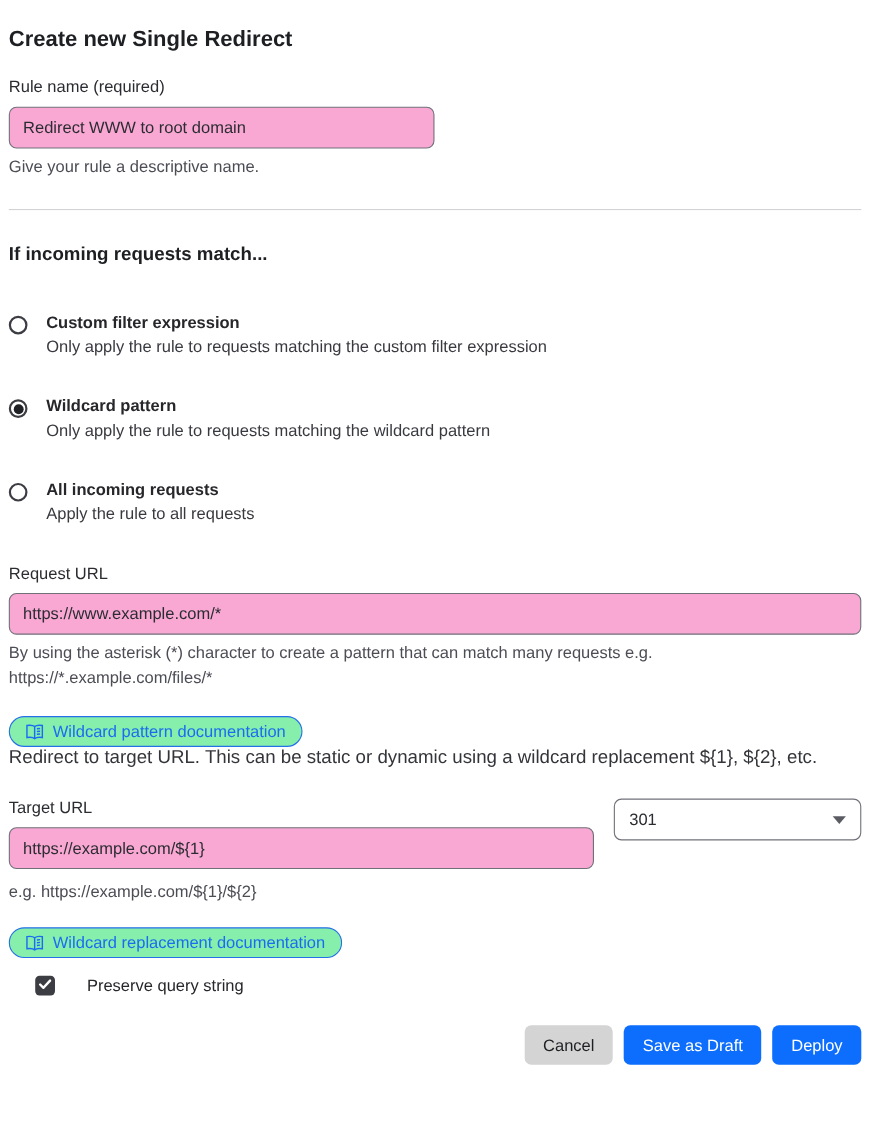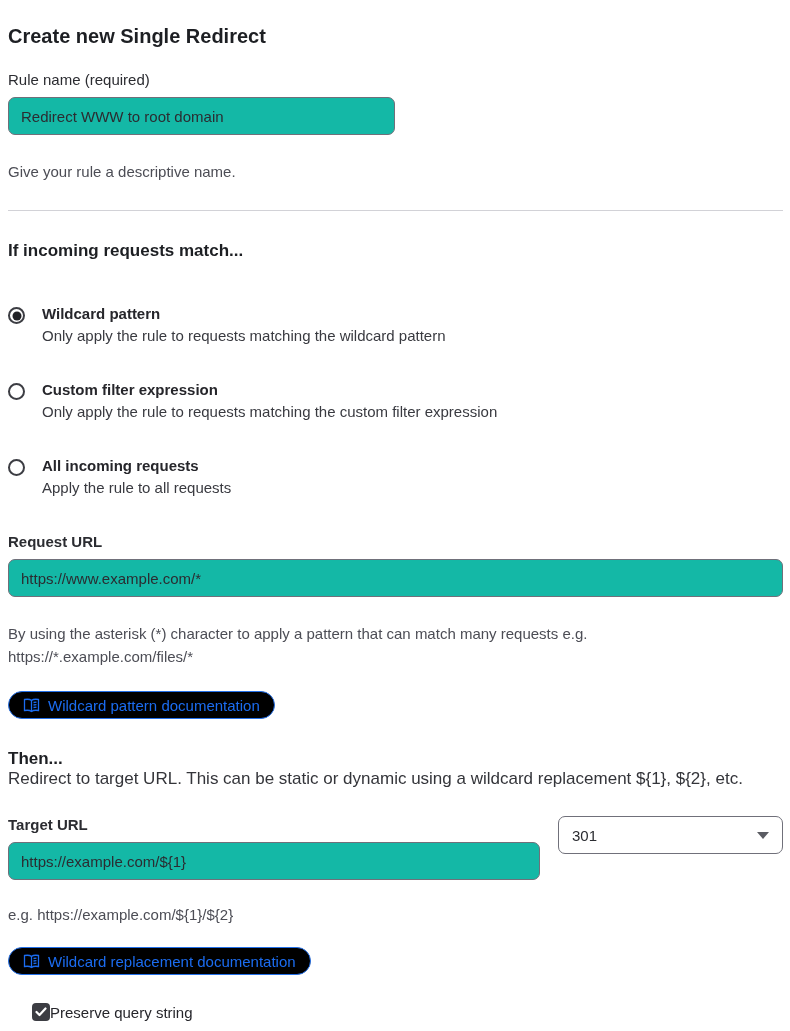--- a/index.html
+++ b/index.html
@@ -11,31 +11,31 @@
     overflow: hidden;
   }
   .page { padding: 8px 7px 10px 8px; }
 
   .page-title {
     font-size: 20px; font-weight: 700; color: #1d1f23;
     margin: 16px 0 23px 0; line-height: 1.2;
   }
 
   .field-label { font-size: 15px; color: #2b2c31; margin-bottom: 9px; }
-  .field-label.bold { font-weight: 700; }
+  .field-label.bold { font-weight: 400; }
 
   .text-input {
     height: 38px; border: 1px solid #70707a; border-radius: 7px;
-    padding: 0 12px; font-size: 15px; color: #2b2c31; background: #14b8a6;
+    padding: 0 12px; font-size: 15px; color: #2b2c31; background: #f9a8d4;
     font-family: "Liberation Sans", "DejaVu Sans", sans-serif;
     outline: none; display: block; width: 100%;
   }
   .rule-name-input { width: 387px; }
 
-  .helper { font-size: 15px; color: #4c4d55; margin-top: 25px; line-height: 23px; }
+  .helper { font-size: 15px; color: #4c4d55; margin-top: 5px; line-height: 23px; }
 
   .divider { border: none; border-top: 1px solid #d2d2d7; margin: 27px 0 0 0; }
 
   .section-heading { font-size: 17px; font-weight: 700; color: #1d1f23; margin: 30px 0 0 0; }
 
   .radio-group { margin-top: 44px; }
   .radio-option { display: flex; gap: 17px; margin-bottom: 37px; align-items: flex-start; }
   .radio-circle {
     width: 17px; height: 17px; border: 2px solid #3c3d43; border-radius: 50%;
     flex: 0 0 auto; margin-top: 2px; position: relative; background: #fff; cursor: pointer;
@@ -46,42 +46,42 @@
   }
   .radio-texts { display: flex; flex-direction: column; gap: 5px; }
   .radio-label { font-size: 15px; font-weight: 700; color: #26262b; }
   .radio-desc { font-size: 15px; color: #393a40; }
 
   .url-block { margin-top: 5px; }
 
   .doc-button {
     margin-top: 23px; display: inline-flex; align-items: center; gap: 8px;
     height: 28px; padding: 0 14px; border: 1px solid #2470e8; border-radius: 999px;
-    background: #000000; color: #1b6cf0; font-size: 15px; cursor: pointer;
+    background: #86efac; color: #1b6cf0; font-size: 15px; cursor: pointer;
     font-family: "Liberation Sans", "DejaVu Sans", sans-serif;
   }
   .doc-button svg { display: block; }
 
   .then-desc { font-size: 17px; color: #34353a; }
 
   .target-row { display: flex; gap: 18px; margin-top: 27px; }
   .target-col { flex: 1 1 auto; }
   .status-col { flex: 0 0 225px; }
 
   .select-box {
     height: 38px; border: 1px solid #70707a; border-radius: 7px; background: #fff;
     display: flex; align-items: center; justify-content: space-between;
     padding: 16px 13px; font-size: 15px; color: #2b2c31; cursor: pointer;
   }
   .caret-down {
     width: 0; height: 0; border-left: 6px solid transparent; border-right: 6px solid transparent;
     border-top: 7px solid #5b5c63;
   }
 
-  .checkbox-row { margin-top: 28px; display: flex; align-items: center; gap: 0; padding-left: 24px; }
+  .checkbox-row { margin-top: 16px; display: flex; align-items: center; gap: 29px; padding-left: 24px; }
   .checkbox {
     width: 18px; height: 18px; border-radius: 4px; background: #3c3d43;
     display: flex; align-items: center; justify-content: center; cursor: pointer; flex: 0 0 auto;
   }
   .checkbox-label { font-size: 15px; color: #26262b; }
 
   .footer { margin-top: 27px; display: flex; justify-content: flex-end; gap: 10px; }
   .btn {
     height: 36px; border: none; border-radius: 6px; font-size: 15px; cursor: pointer;
     font-family: "Liberation Sans", "DejaVu Sans", sans-serif; padding: 0 17px;
@@ -101,80 +101,79 @@
     <input class="text-input rule-name-input" type="text" value="Redirect WWW to root domain" style="">
     <div class="helper">Give your rule a descriptive name.</div>
   </div>
 
   <hr class="divider">
 
   <h2 class="section-heading">If incoming requests match...</h2>
 
   <div class="radio-group">
     <div class="radio-option">
+      <div class="radio-circle"></div>
+      <div class="radio-texts">
+        <span class="radio-label">Custom filter expression</span>
+        <span class="radio-desc">Only apply the rule to requests matching the custom filter expression</span>
+      </div>
+    </div>
+    <div class="radio-option">
       <div class="radio-circle checked"></div>
       <div class="radio-texts">
         <span class="radio-label">Wildcard pattern</span>
         <span class="radio-desc">Only apply the rule to requests matching the wildcard pattern</span>
-      </div>
-    </div>
-    <div class="radio-option">
-      <div class="radio-circle"></div>
-      <div class="radio-texts">
-        <span class="radio-label">Custom filter expression</span>
-        <span class="radio-desc">Only apply the rule to requests matching the custom filter expression</span>
       </div>
     </div>
     <div class="radio-option">
       <div class="radio-circle"></div>
       <div class="radio-texts">
         <span class="radio-label">All incoming requests</span>
         <span class="radio-desc">Apply the rule to all requests</span>
       </div>
     </div>
   </div>
 
   <div class="url-block">
     <div class="field-label bold">Request URL</div>
     <input class="text-input" type="text" value="https://www.example.com/*" style="">
     <div class="helper">
-      <div>By using the asterisk (*) character to apply a pattern that can match many requests e.g.</div>
+      <div>By using the asterisk (*) character to create a pattern that can match many requests e.g.</div>
       <div>https://*.example.com/files/*</div>
     </div>
     <button class="doc-button">
       <span>
         <svg width="17" height="15" viewBox="0 0 17 15" fill="none" stroke="#1b6cf0" stroke-width="1.3">
           <path d="M8.5 2.5 C7 1.2 4.5 1 1.5 1.5 V12.5 C4.5 12 7 12.2 8.5 13.5 C10 12.2 12.5 12 15.5 12.5 V1.5 C12.5 1 10 1.2 8.5 2.5 Z"></path>
           <line x1="8.5" y1="2.5" x2="8.5" y2="13.5"></line>
           <line x1="10.5" y1="4.5" x2="13.5" y2="4.2"></line>
           <line x1="10.5" y1="7" x2="13.5" y2="6.7"></line>
           <line x1="10.5" y1="9.5" x2="13.5" y2="9.2"></line>
         </svg>
       </span>
       <span>Wildcard pattern documentation</span>
     </button>
   </div>
 
-  <h2 class="section-heading">Then...</h2>
   <div class="then-desc">Redirect to target URL. This can be static or dynamic using a wildcard replacement ${1}, ${2}, etc.</div>
 
   <div class="target-row">
     <div class="target-col">
       <div class="field-label bold">Target URL</div>
       <input class="text-input" type="text" value="https://example.com/${1}" style="">
     </div>
     <div class="status-col">
       <div class="select-box">
         <span>301</span>
         <span class="caret-down"></span>
       </div>
     </div>
   </div>
 
-  <div class="helper" style="margin-top:23px;">e.g. https://example.com/${1}/${2}</div>
+  <div class="helper" style="margin-top:9px;">e.g. https://example.com/${1}/${2}</div>
 
   <button class="doc-button" style="margin-top:21px;justify-content:flex-end;">
     <span>
       <svg width="17" height="15" viewBox="0 0 17 15" fill="none" stroke="#1b6cf0" stroke-width="1.3">
         <path d="M8.5 2.5 C7 1.2 4.5 1 1.5 1.5 V12.5 C4.5 12 7 12.2 8.5 13.5 C10 12.2 12.5 12 15.5 12.5 V1.5 C12.5 1 10 1.2 8.5 2.5 Z"></path>
         <line x1="8.5" y1="2.5" x2="8.5" y2="13.5"></line>
         <line x1="10.5" y1="4.5" x2="13.5" y2="4.2"></line>
         <line x1="10.5" y1="7" x2="13.5" y2="6.7"></line>
         <line x1="10.5" y1="9.5" x2="13.5" y2="9.2"></line>
       </svg>

